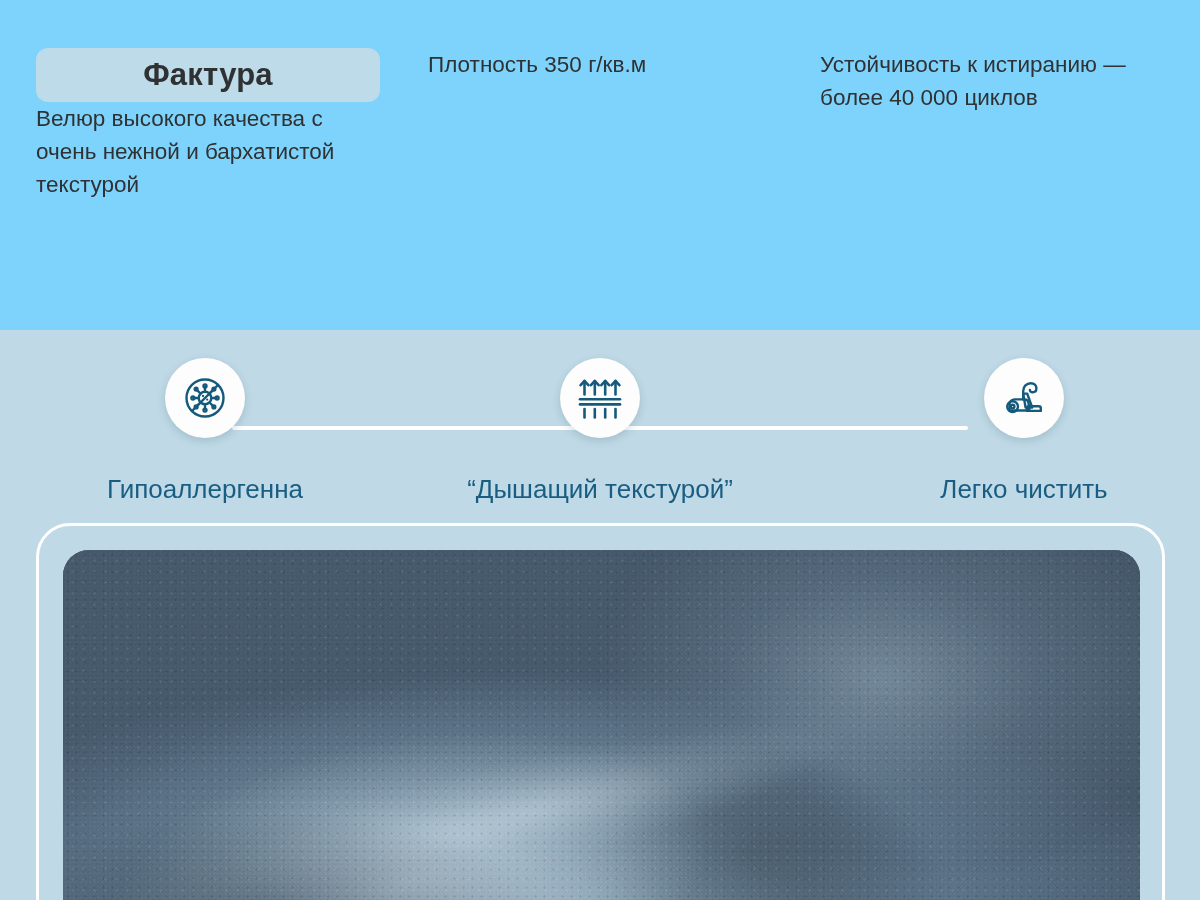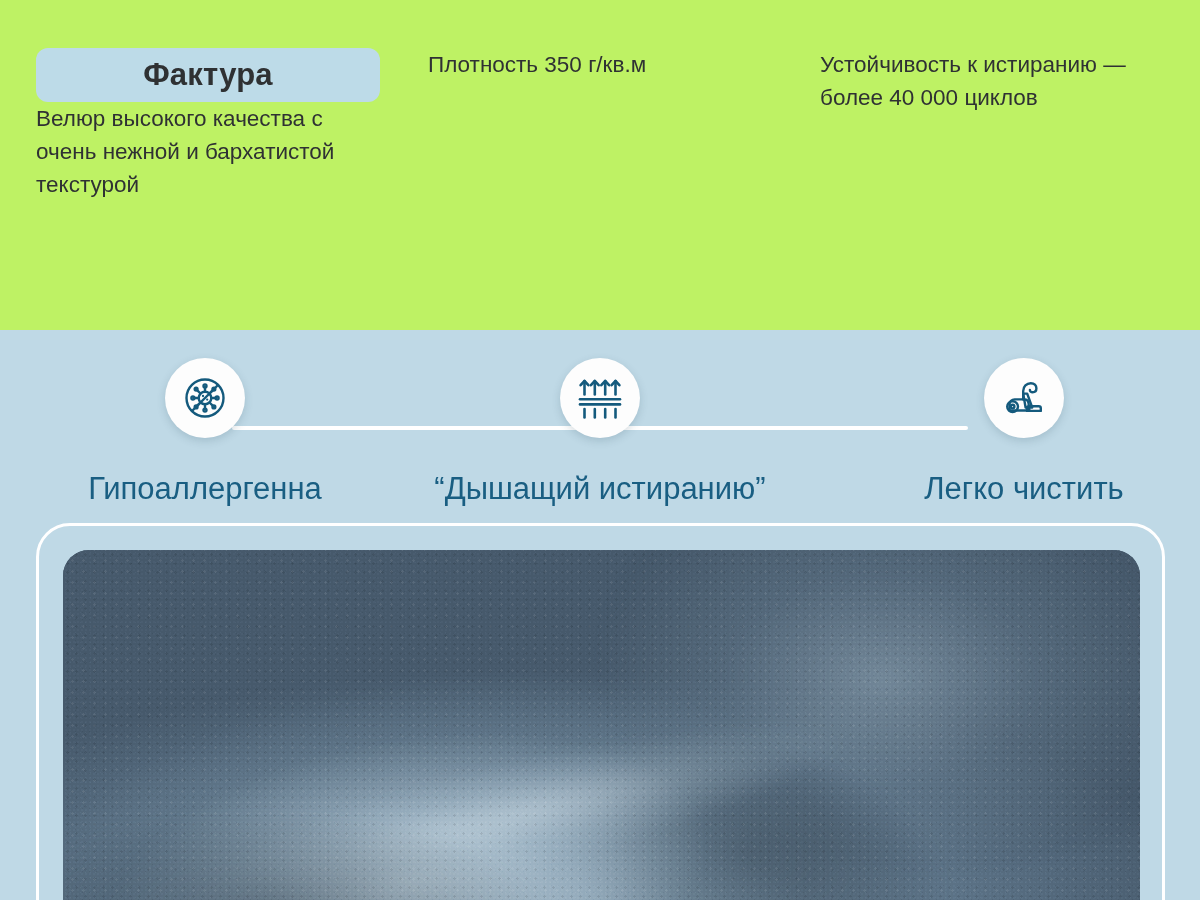--- a/index.html
+++ b/index.html
@@ -22,21 +22,21 @@
     background: #ffffff;
   }
 
   
   .specs {
     position: absolute;
     left: 0;
     top: 0;
     width: 1200px;
     height: 330px;
-    background: #bef264;
+    background: #7dd3fc;
     box-sizing: border-box;
     padding: 48px 36px 0 36px;
     display: flex;
     gap: 48px;
   }
   .spec-col {
     width: 344px;
     flex: 0 0 344px;
   }
   .spec-badge {
@@ -110,21 +110,21 @@
     align-items: center;
     justify-content: center;
     position: relative;
     z-index: 2;
   }
   .circle svg { display: block; }
 
   .feature-label {
     margin-top: 36px;
     color: #195e82;
-    font-size: 31px;
+    font-size: 26px;
     line-height: 30px;
     text-align: center;
     white-space: nowrap;
   }
 
   
   .photo-frame {
     position: absolute;
     left: 36px;
     top: 523px;
@@ -323,21 +323,21 @@
                 <line x1="4" y1="25.2" x2="44" y2="25.2"></line>
                 <line x1="4" y1="30.4" x2="44" y2="30.4"></line>
                 <line x1="8.5" y1="35" x2="8.5" y2="43.5"></line>
                 <line x1="18.8" y1="35" x2="18.8" y2="43.5"></line>
                 <line x1="29.2" y1="35" x2="29.2" y2="43.5"></line>
                 <line x1="39.5" y1="35" x2="39.5" y2="43.5"></line>
               </g>
             </svg>
           </span>
         </div>
-        <div class="feature-label">“Дышащий истиранию”</div>
+        <div class="feature-label">“Дышащий текстурой”</div>
       </div>
 
       <div class="feature f3">
         <div class="circle">
           <span>
             <svg width="50" height="50" viewBox="0 0 50 50" fill="none">
               <g stroke="#145a7d" stroke-width="2.4" stroke-linecap="round" stroke-linejoin="round">
                 <path d="M10.5 37.5 L10.5 31.5 C10.5 28.6 12.8 26.4 15.6 26.4 L25.5 26.4
                          C27.6 26.4 29.3 28.0 29.5 30.0 L30.4 37.5 Z"></path>
                 <circle cx="13.6" cy="33.6" r="5.4"></circle>

